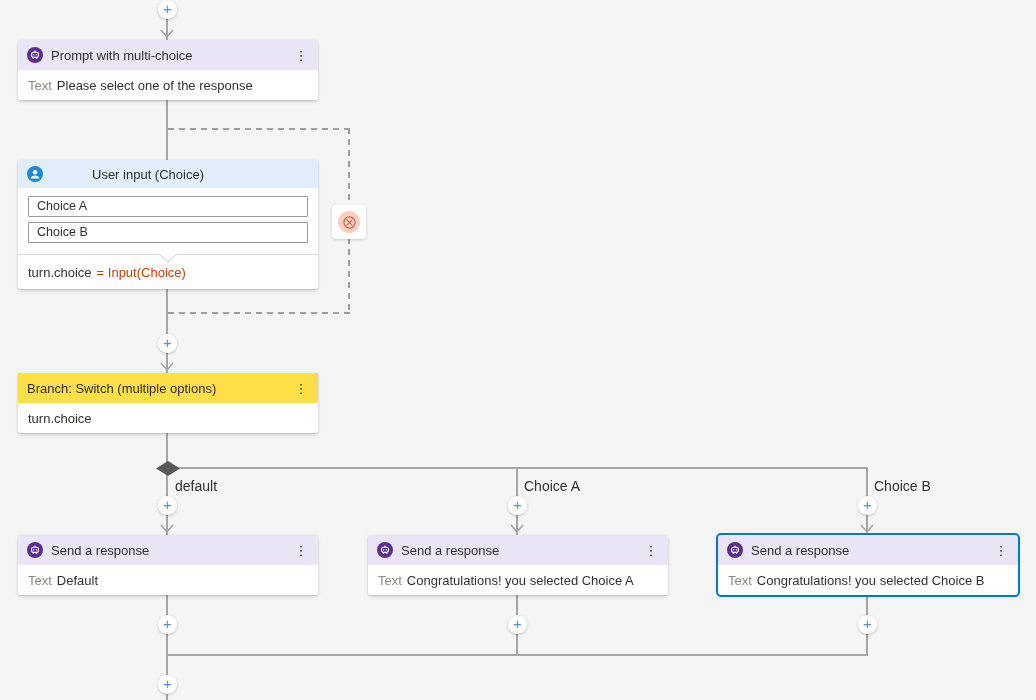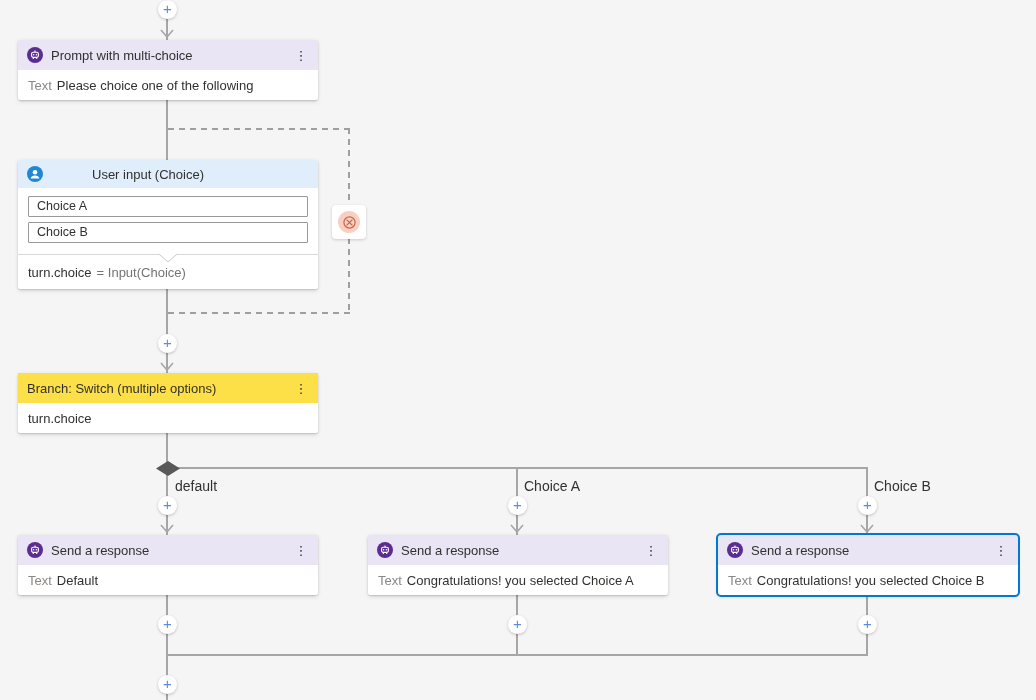--- a/index.html
+++ b/index.html
@@ -45,21 +45,21 @@
   
   .choices-wrap { padding:8px 10px 6px 10px; background:#fff; }
   .choice-box { border:1px solid #9a9896; background:#fff; height:21px;
     line-height:19px; padding:0 8px; margin-bottom:5px; font-size:12.5px;
     color:#323130; border-radius:1px; }
   .result-row { position:relative; border-top:1px solid #d8d8d8; background:#fff;
     height:35px; display:flex; align-items:center; padding:0 10px;
     border-radius:0 0 3px 3px; }
   .notch { position:absolute; top:-1px; left:141px; }
   .mono-var { color:#323130; }
-  .mono-expr { color:#737373; margin-left:5px; }
+  .mono-expr { color:#c2410c; margin-left:5px; }
 
   
   .branch-label { position:absolute; font-size:14px; color:#323130; white-space:nowrap; }
 
   
   .goto-card { position:absolute; left:332px; top:205px; width:34px; height:34px;
     background:#fff; border-radius:4px; box-shadow:0 1px 3px rgba(0,0,0,.18);
     display:flex; align-items:center; justify-content:center; cursor:pointer; }
   .goto-circle { width:22px; height:22px; border-radius:50%; background:#f8cfc0;
     display:flex; align-items:center; justify-content:center; }
@@ -138,21 +138,21 @@
         <circle cx="6.6" cy="7.8" r="0.8" fill="#fff"></circle>
           <circle cx="9.4" cy="7.8" r="0.8" fill="#fff"></circle>
         <line x1="6.3" y1="10.4" x2="6.3" y2="12" stroke="#fff" stroke-width="1.1"></line>
         <line x1="9.7" y1="10.4" x2="9.7" y2="12" stroke="#fff" stroke-width="1.1"></line>
       </svg>
       <span class="node-title">Prompt with multi-choice</span>
       <span class="kebab">⋮</span>
     </div>
     <div class="body-row">
       <span class="field-label">Text</span>
-      <span class="field-value">Please choice one of the following</span>
+      <span class="field-value">Please select one of the response</span>
     </div>
   </div>
 
   <div class="node" style="left:18px;top:160px">
     <div class="node-header hdr-blue" style="height:28px">
       <svg class="icon16" viewBox="0 0 16 16">
         <circle cx="8" cy="8" r="8" fill="#1f87d4"></circle>
         <circle cx="8" cy="6.2" r="2.3" fill="#fff"></circle>
         <path d="M3.6 12.6 a4.5 3.8 0 0 1 8.8 0 z" fill="#fff"></path>
       </svg>

